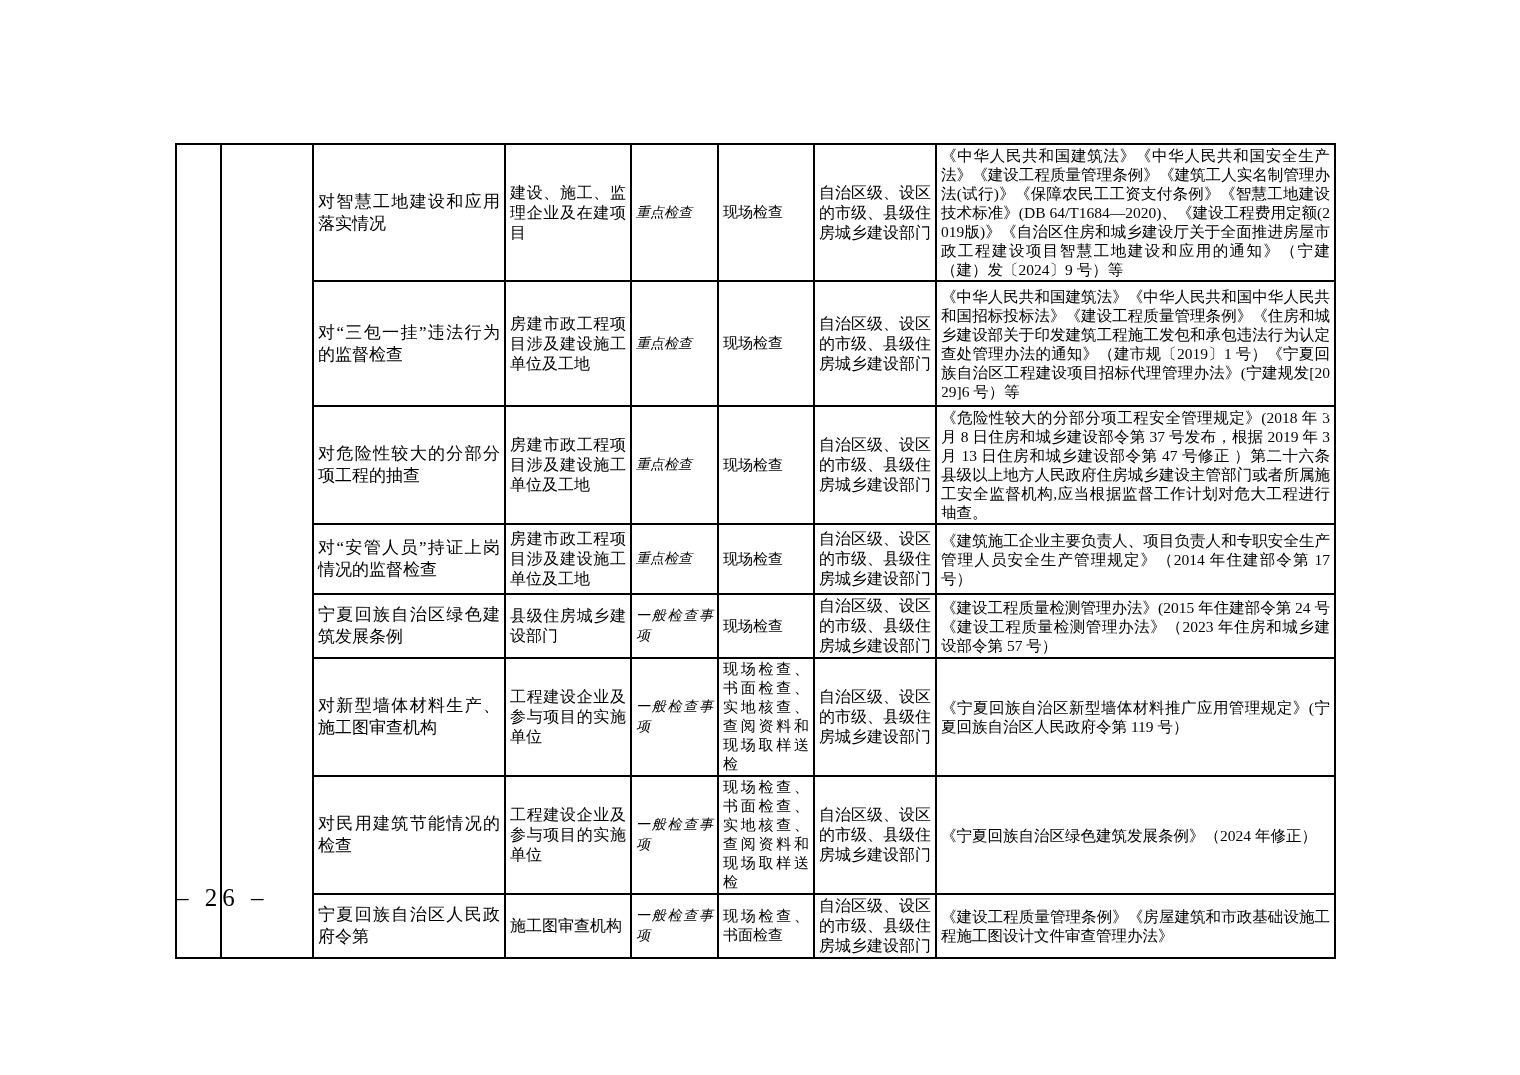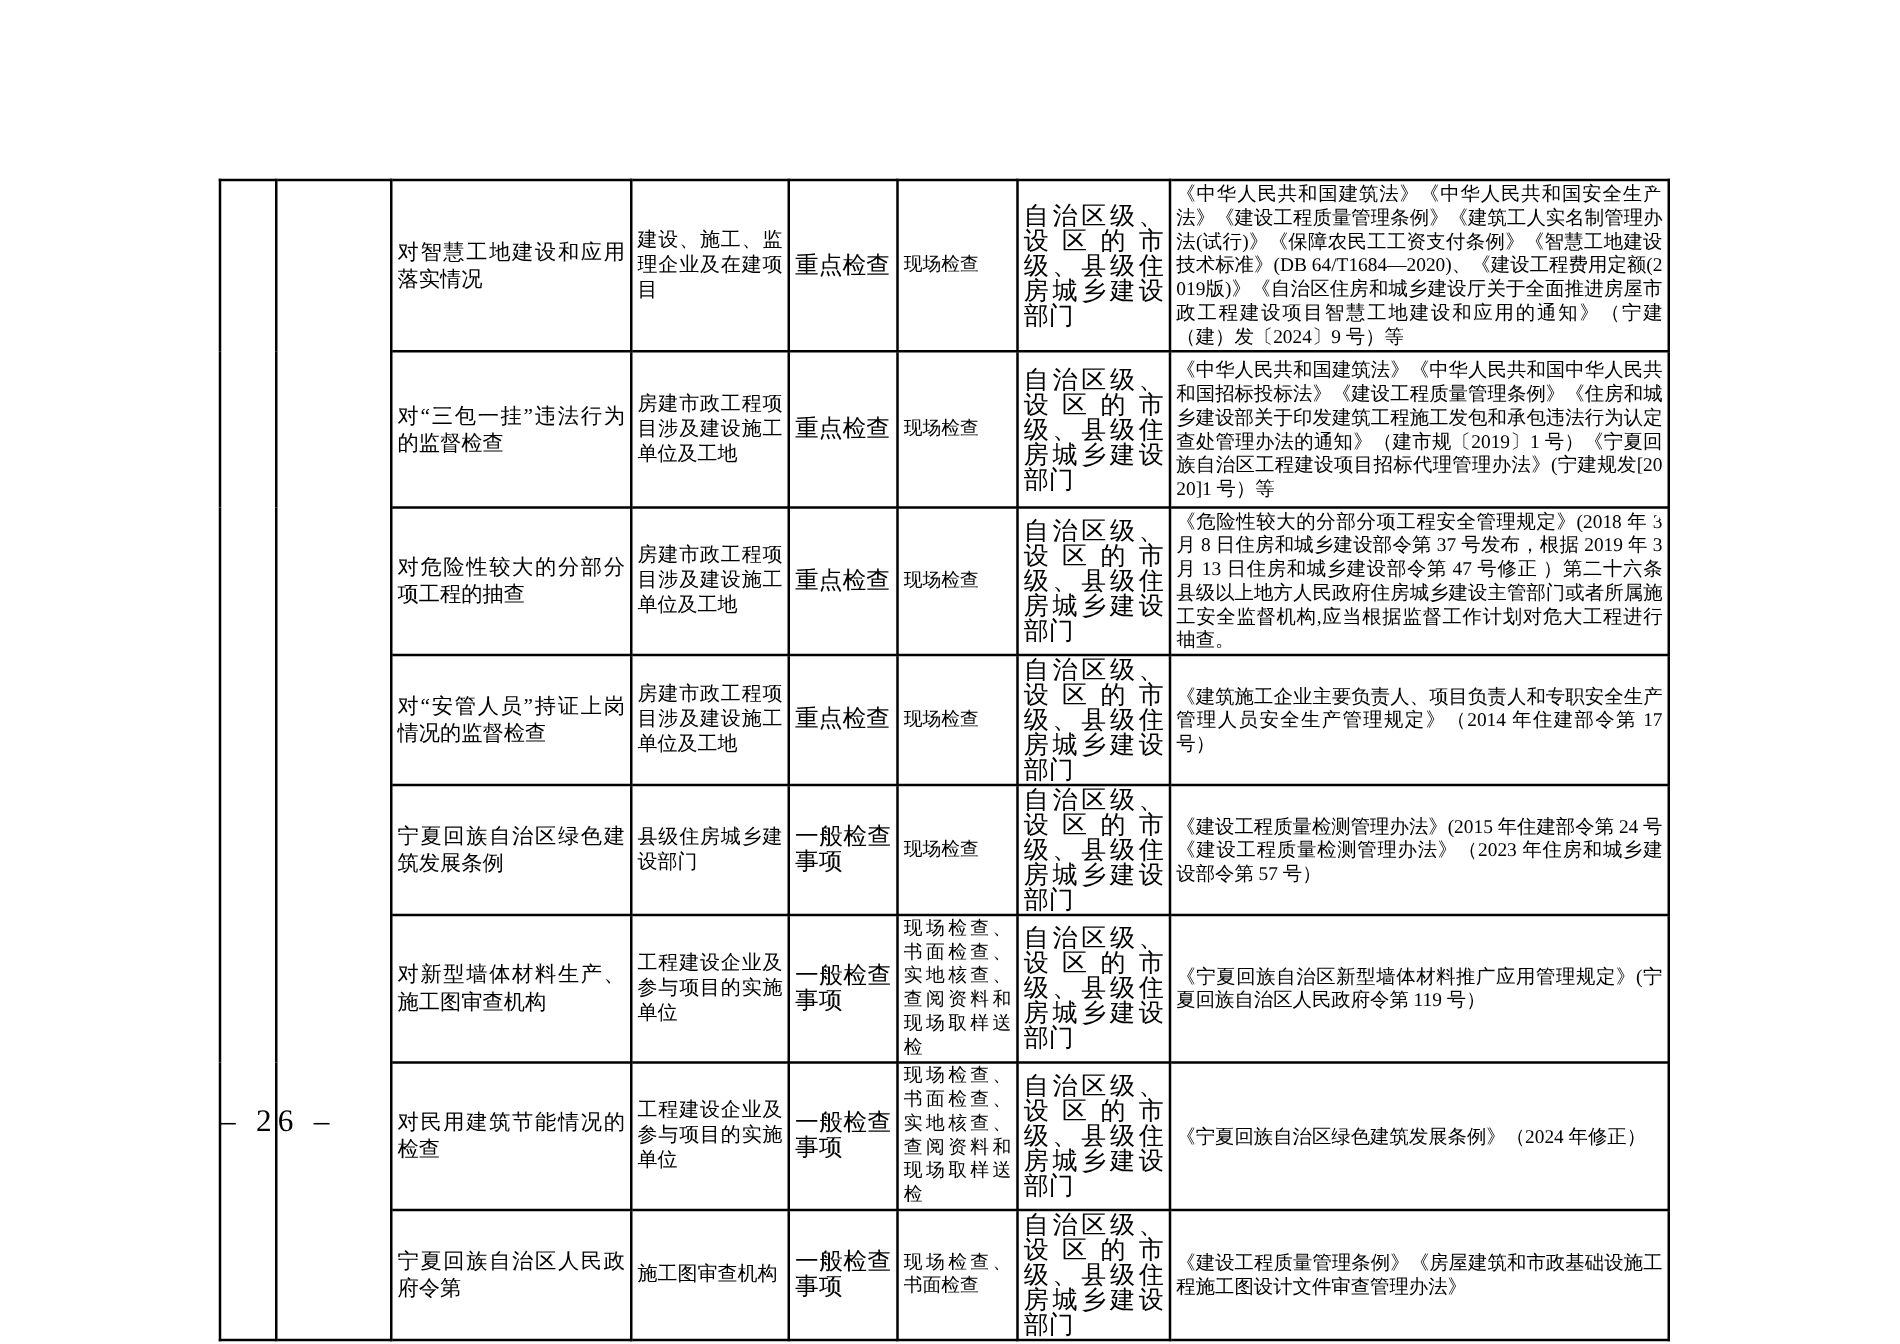--- a/index.html
+++ b/index.html
@@ -19,23 +19,23 @@
     vertical-align:middle;
     padding:1px 4px;
     text-align:justify;
     text-justify:inter-character;
     word-break:break-all;
     overflow:hidden;
   }
   td.c-span{padding:0;}
   td.c-item{font-size:17px;line-height:22px;}
   td.c-target{font-size:16px;line-height:20px;padding:1px 3px;}
-  td.c-category{font-size:19px;line-height:20px;padding:1px 3px;}
+  td.c-category{font-size:14px;line-height:20px;padding:1px 3px;font-style:italic;}
   td.c-method{font-size:15px;line-height:19px;padding:1px 2px;}
-  td.c-authority{font-size:20px;line-height:20px;padding:1px 3px;}
+  td.c-authority{font-size:16px;line-height:20px;padding:1px 3px;}
   td.c-basis{font-size:15.5px;line-height:19px;padding:1px 3px;border-radius:22px;}
 
   .pageno{
     position:absolute;left:176px;top:884px;
     font-size:25px;letter-spacing:5px;white-space:nowrap;
   }
 </style>
 </head>
 <body>
 
@@ -62,21 +62,21 @@
         <td class="c-method">现场检查</td>
         <td class="c-authority">自治区级、设区的市级、县级住房城乡建设部门</td>
         <td class="c-basis">《中华人民共和国建筑法》《中华人民共和国安全生产法》《建设工程质量管理条例》《建筑工人实名制管理办法(试行)》《保障农民工工资支付条例》《智慧工地建设技术标准》(DB 64/T1684—2020)、《建设工程费用定额(2019版)》《自治区住房和城乡建设厅关于全面推进房屋市政工程建设项目智慧工地建设和应用的通知》（宁建（建）发〔2024〕9 号）等</td>
       </tr>
       <tr style="height:125px">
         <td class="c-item">对“三包一挂”违法行为的监督检查</td>
         <td class="c-target">房建市政工程项目涉及建设施工单位及工地</td>
         <td class="c-category">重点检查</td>
         <td class="c-method">现场检查</td>
         <td class="c-authority">自治区级、设区的市级、县级住房城乡建设部门</td>
-        <td class="c-basis">《中华人民共和国建筑法》《中华人民共和国中华人民共和国招标投标法》《建设工程质量管理条例》《住房和城乡建设部关于印发建筑工程施工发包和承包违法行为认定查处管理办法的通知》（建市规〔2019〕1 号）《宁夏回族自治区工程建设项目招标代理管理办法》(宁建规发[2020]1 号）等</td>
+        <td class="c-basis">《中华人民共和国建筑法》《中华人民共和国中华人民共和国招标投标法》《建设工程质量管理条例》《住房和城乡建设部关于印发建筑工程施工发包和承包违法行为认定查处管理办法的通知》（建市规〔2019〕1 号）《宁夏回族自治区工程建设项目招标代理管理办法》(宁建规发[2029]6 号）等</td>
       </tr>
       <tr style="height:117px">
         <td class="c-item">对危险性较大的分部分项工程的抽查</td>
         <td class="c-target">房建市政工程项目涉及建设施工单位及工地</td>
         <td class="c-category">重点检查</td>
         <td class="c-method">现场检查</td>
         <td class="c-authority">自治区级、设区的市级、县级住房城乡建设部门</td>
         <td class="c-basis">《危险性较大的分部分项工程安全管理规定》(2018 年 3 月 8 日住房和城乡建设部令第 37 号发布，根据 2019 年 3 月 13 日住房和城乡建设部令第 47 号修正 ）第二十六条 县级以上地方人民政府住房城乡建设主管部门或者所属施工安全监督机构,应当根据监督工作计划对危大工程进行抽查。</td>
       </tr>
       <tr style="height:70px">

